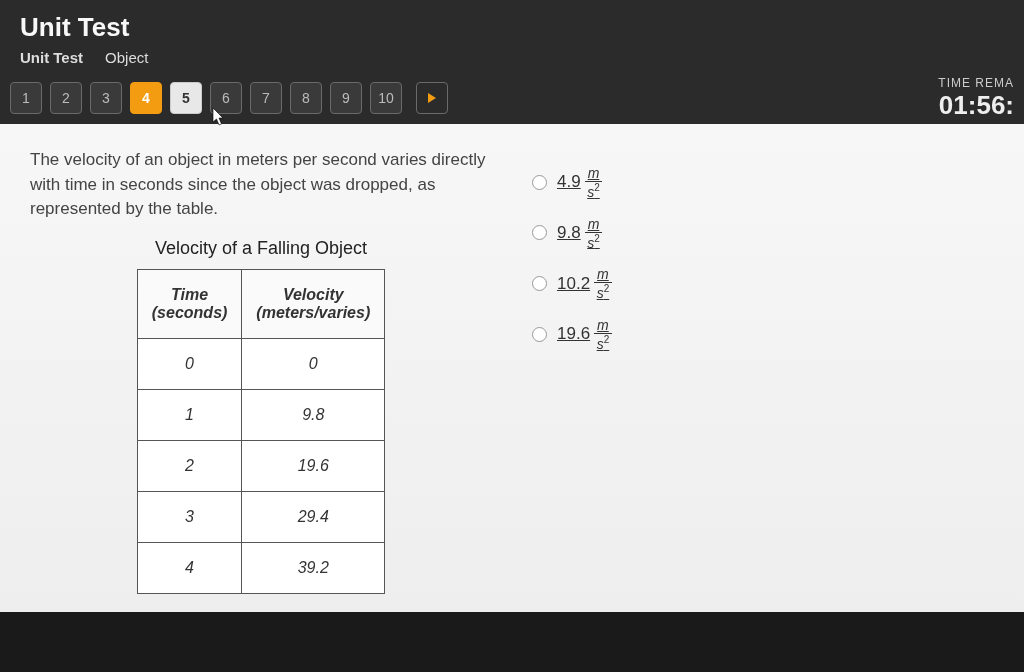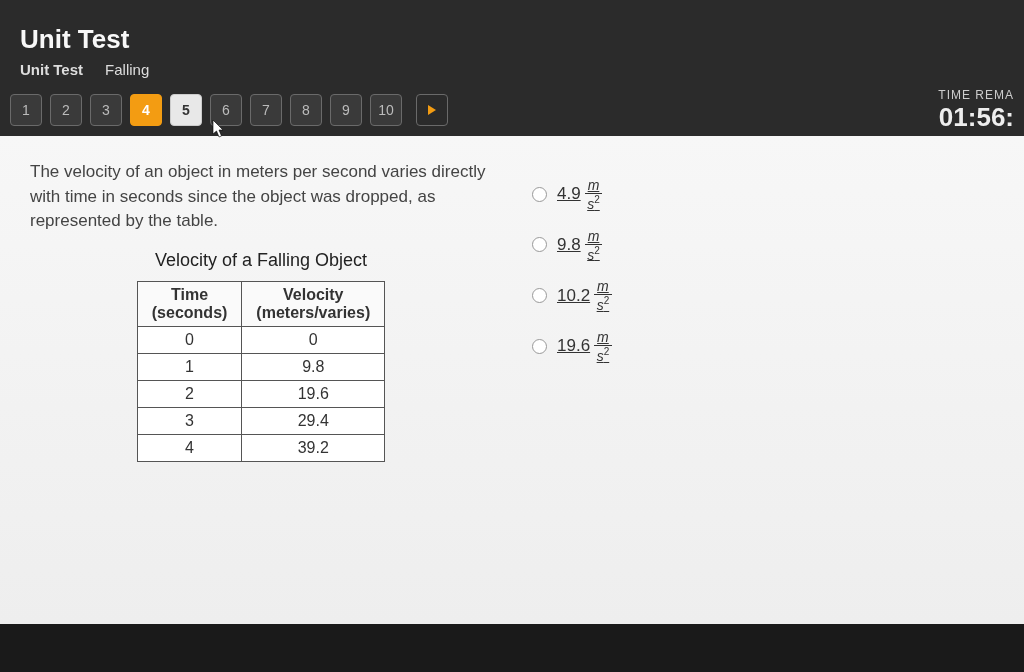--- a/index.html
+++ b/index.html
@@ -5,21 +5,21 @@
   * { box-sizing: border-box; margin: 0; padding: 0; }
   body {
     font-family: Arial, Helvetica, sans-serif;
     background: #1a1a1a;
     width: 1024px;
     height: 672px;
     overflow: hidden;
   }
   .header {
     background: #2b2b2b;
-    padding: 24px 20px 0 20px;
+    padding: 12px 20px 0 20px;
     color: #f0f0f0;
   }
   .title {
     font-size: 26px;
     font-weight: bold;
     color: #f8f8f8;
     margin-bottom: 6px;
   }
   .subheader {
     display: flex;
@@ -113,23 +113,24 @@
     margin: 16px 0 10px 0;
     color: #222;
   }
   table.data {
     border-collapse: collapse;
     margin: 0 auto;
     background: #fff;
   }
   table.data th, table.data td {
     border: 1px solid #555;
-    padding: 4px 14px;
+    padding: 16px 14px;
     text-align: center;
     font-size: 16px;
+    font-style: italic;
   }
   table.data th {
     font-weight: bold;
     background: #fafafa;
   }
   table.data th .sub {
     display:block;
     font-weight: bold;
     text-align: center;
   }
@@ -167,21 +168,21 @@
   .frac .den { padding-top: 1px; font-style: italic;}
   .sup { font-size: 10px; vertical-align: super; font-style: normal;}
 </style>
 </head>
 <body>
 
 <div class="header">
   <div class="title">Unit Test</div>
   <div class="subheader">
     <span class="bold">Unit Test</span>
-    <span>Falling</span>
+    <span>Object</span>
   </div>
 </div>
 
 <div class="navrow">
   <div id="nav-holder" style="display:flex;">
       <div class="qbtn">1</div>
       <div class="qbtn">2</div>
       <div class="qbtn">3</div>
       <div class="qbtn current">4</div>
       <div class="qbtn hover">5</div>

